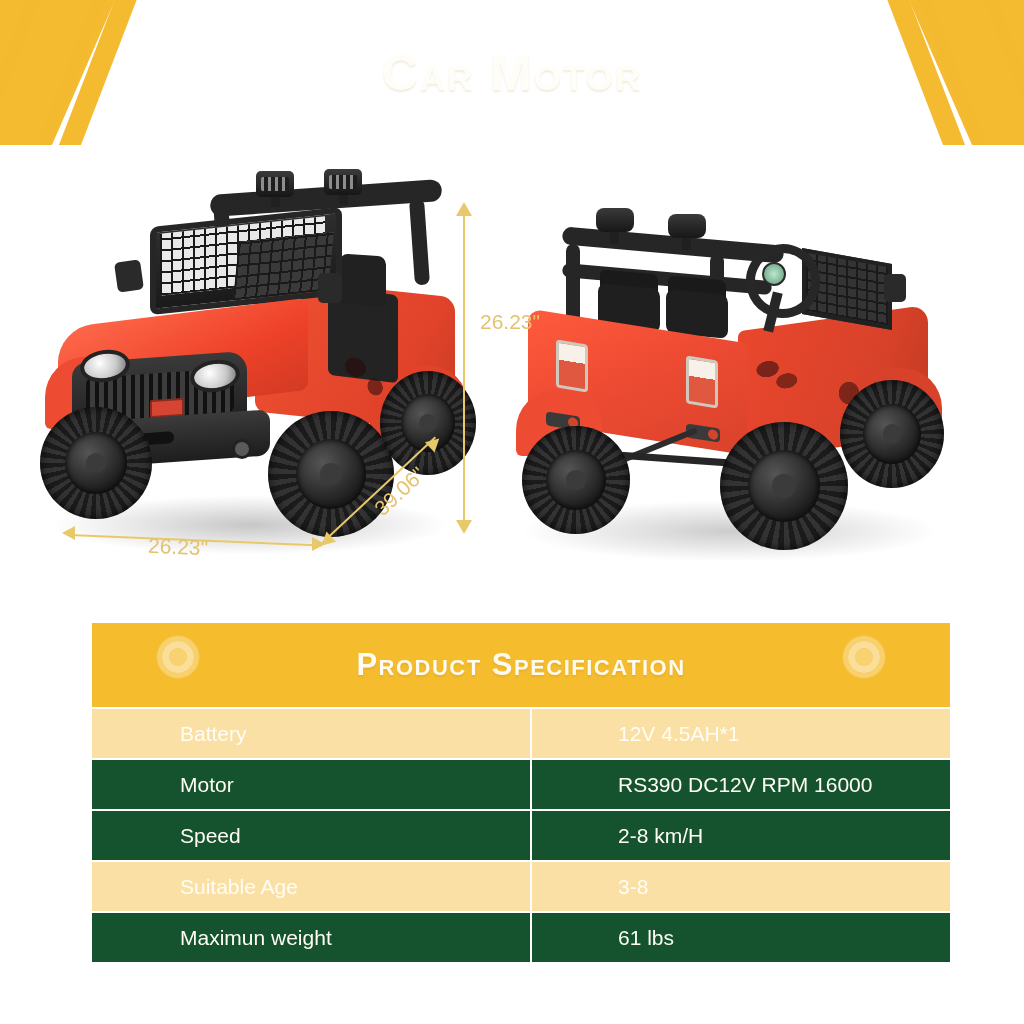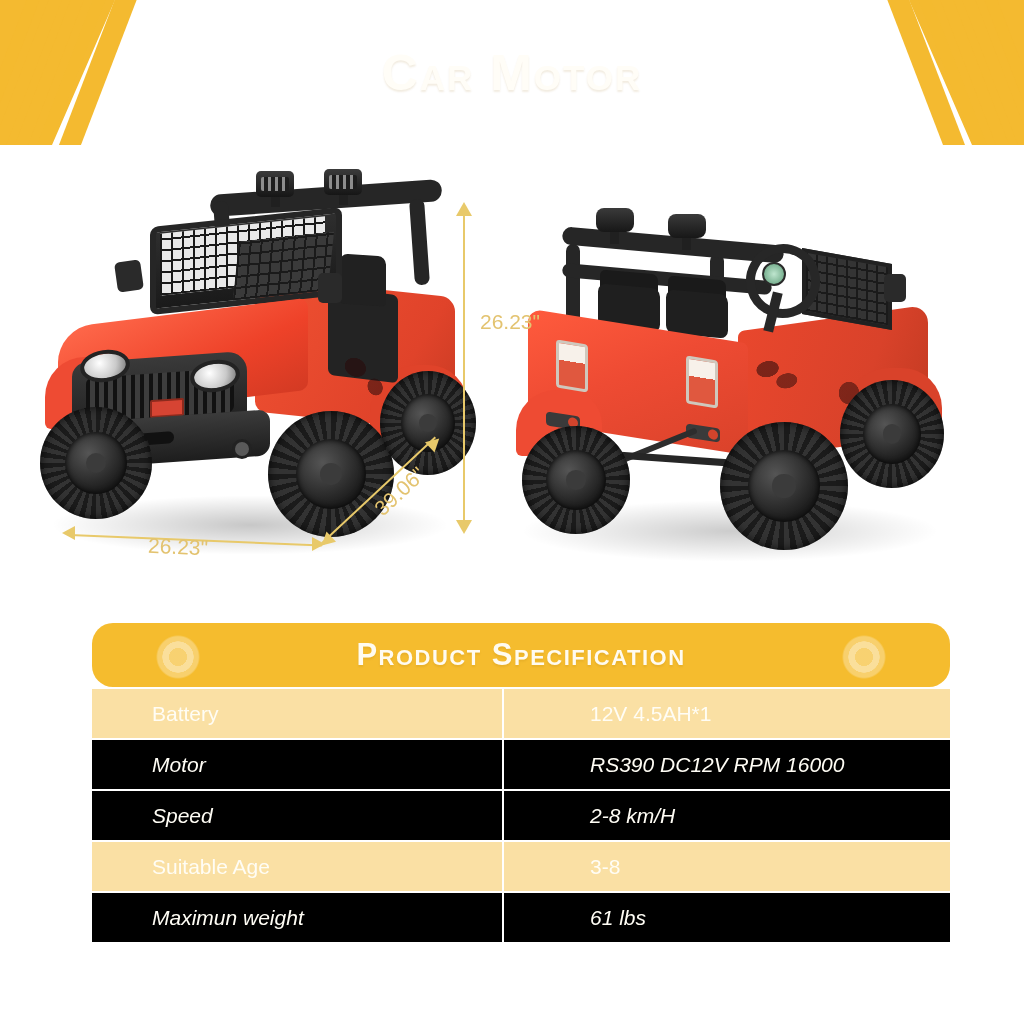--- a/index.html
+++ b/index.html
@@ -317,22 +317,22 @@
   .arrowhead{
     position:absolute;width:0;height:0;
   }
 
   
   .spec-table{
     position:absolute;left:92px;top:623px;width:858px;height:372px;
     background:#ffffff;
   }
   .spec-head{
-    position:relative;width:100%;height:64px;background:#F5BC2E;
-    display:flex;align-items:center;justify-content:center;overflow:hidden;border-radius:21px;
+    position:relative;width:100%;height:84px;background:#F5BC2E;
+    display:flex;align-items:center;justify-content:center;overflow:hidden;
   }
   .spec-head-title{
     color:#FFFBF0;font-size:31px;font-weight:bold;font-variant:small-caps;
     letter-spacing:1.5px;z-index:3;
     text-shadow:0 2px 2px rgba(150,100,0,.13);
   }
   .deco-ring{
     position:absolute;top:8px;width:52px;height:52px;border-radius:50%;
     background:radial-gradient(circle,
       rgba(255,255,255,.32) 0 24%,
@@ -340,26 +340,26 @@
       rgba(255,255,255,.30) 43% 55%,
       rgba(255,255,255,0) 60%);
   }
   .deco-ring.l{left:60px;}
   .deco-ring.r{right:60px;}
 
   .spec-row{
     display:flex;height:49px;margin-top:2px;
   }
   .spec-row.light{background:#FAE0A4;}
-  .spec-row.dark{background:#000000;font-style:italic;}
+  .spec-row.dark{background:#14532d;}
   .spec-k,.spec-v{
     display:flex;align-items:center;
     color:#FFFDF5;font-size:21px;
   }
-  .spec-k{width:350px;padding-left:60px;}
+  .spec-k{width:350px;padding-left:88px;}
   .spec-sep{width:2px;background:#ffffff;}
   .spec-v{flex:1;padding-left:86px;}
 </style>
 </head>
 <body>
 
 <div class="banner-wrap">
   <div class="banner-core"></div>
 
   <div class="stripes left">

